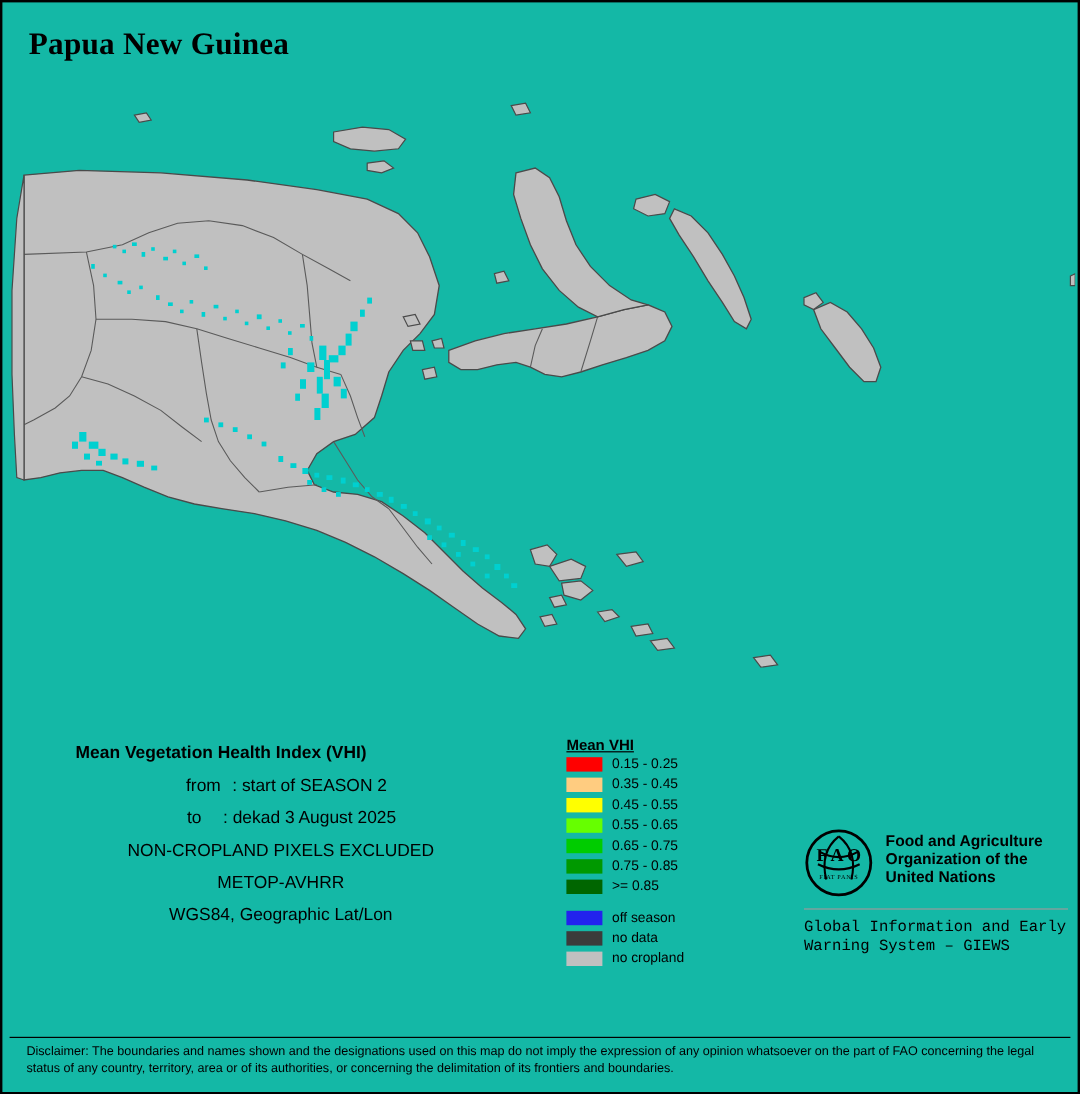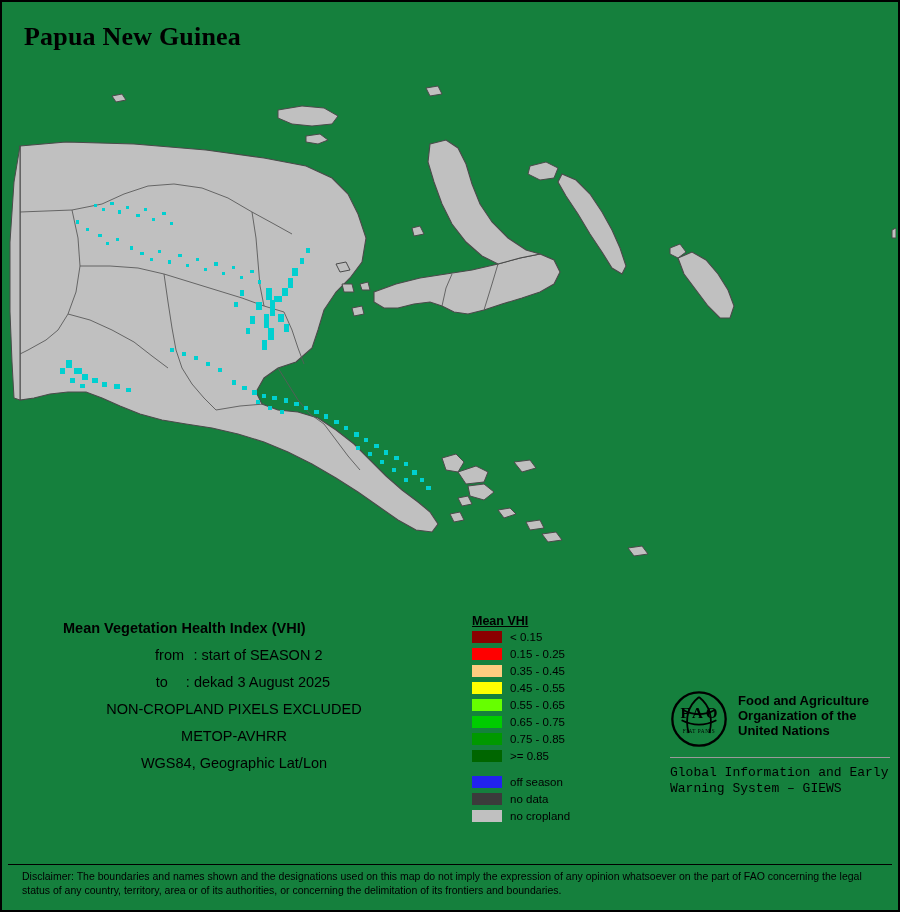--- a/index.html
+++ b/index.html
@@ -7,21 +7,21 @@
     padding: 0;
     background: #ffffff;
   }
   body {
     font-family: "Liberation Sans", sans-serif;
   }
   #page {
     position: relative;
     width: 900px;
     height: 912px;
-    background: #15803d;
+    background: #14b8a6;
     border: 2px solid #000000;
     box-sizing: border-box;
     overflow: hidden;
   }
   
   #map-title {
     position: absolute;
     left: 22px;
     top: 20px;
     font-size: 26px;
@@ -329,24 +329,20 @@
     <div class="info-row"><span class="lbl">to</span><span>: dekad 3 August 2025</span></div>
     <div class="info-row">NON-CROPLAND PIXELS EXCLUDED</div>
     <div class="info-row">METOP-AVHRR</div>
     <div class="info-row">WGS84, Geographic Lat/Lon</div>
   </div>
 
   <div id="vhi-legend">
     <div class="leg-title">Mean VHI</div>
     <div id="legend-classes">
         <div class="leg-item">
-          <div class="leg-swatch" style="background: rgb(139, 0, 0);"></div>
-          <div class="leg-label">&lt; 0.15</div>
-        </div>
-        <div class="leg-item">
           <div class="leg-swatch" style="background: rgb(255, 0, 0);"></div>
           <div class="leg-label">0.15 - 0.25</div>
         </div>
         <div class="leg-item">
           <div class="leg-swatch" style="background: rgb(255, 204, 128);"></div>
           <div class="leg-label">0.35 - 0.45</div>
         </div>
         <div class="leg-item">
           <div class="leg-swatch" style="background: rgb(255, 255, 0);"></div>
           <div class="leg-label">0.45 - 0.55</div>

